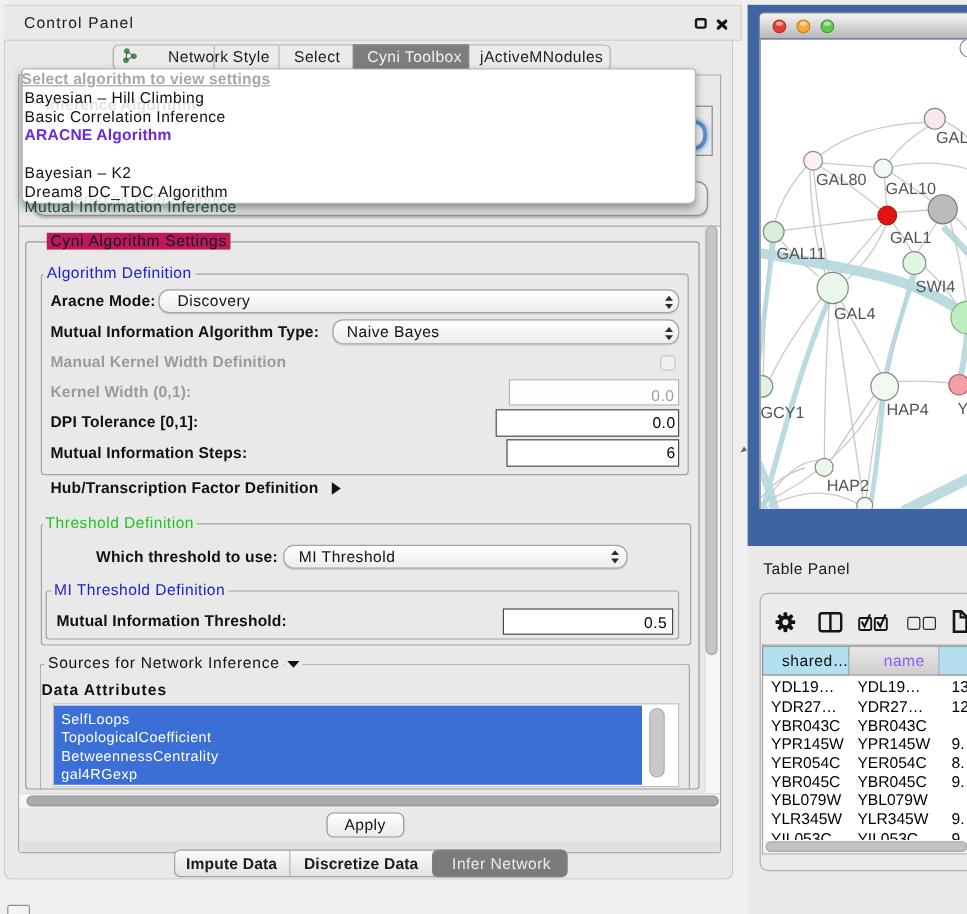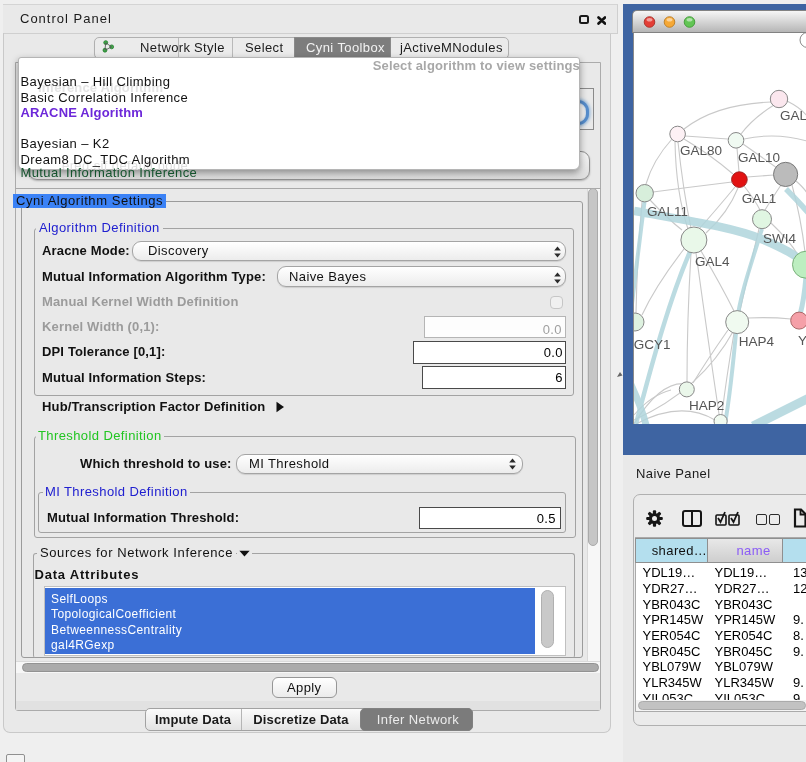--- a/index.html
+++ b/index.html
@@ -45,21 +45,21 @@
 
 <div class="abs" style="left:22px;top:88px;width:572px;height:42px;border:1px solid #8a8a8a;"></div>
 <div class="abs" style="left:30px;top:100px;width:559px;height:25px;background:#f1f1f1;border:3px solid rgba(76,134,200,0.95);border-radius:11px;box-shadow:0 0 3px 1.5px rgba(90,150,210,0.55), inset 0 0 2px 0.5px rgba(90,150,210,0.4);"></div>
 
 <div class="abs" style="left:28px;top:151px;width:562px;height:29px;background:linear-gradient(#f4f4f4,#dcdcdc);border:1px solid #8f8f8f;border-radius:9px;box-shadow:0 1px 2px rgba(0,0,0,0.25);"></div>
 <div class="lbl" style="left:40px;top:156px;color:#222;">galFiltered.sif default node</div>
 
 <div class="abs" style="left:15px;top:187.5px;width:586px;height:1px;background:#a8a8a8;"></div>
 
 <div class="abs" style="left:21px;top:201px;width:562px;height:457px;border:1px solid #9b9b9b;border-radius:3px;"></div>
-<div class="lbl" style="left:13px;top:194px;background:#3b82f6;padding:0 3px;color:#111;letter-spacing:0.55px;">Cyni Algorithm Settings</div>
+<div class="lbl" style="left:39px;top:194px;background:#be185d;padding:0 3px;color:#111;letter-spacing:0.55px;">Cyni Algorithm Settings</div>
 
 <div class="abs" style="left:33.5px;top:228px;width:540.5px;height:168px;border:1px solid #a3a3a3;border-radius:3px;"></div>
 <div class="lbl" style="left:36px;top:221px;background:#e9e9e9;padding:0 3px;color:#2020d0;">Algorithm Definition</div>
 
 <div class="lbl b" style="left:42px;top:244px;color:#111;">Aracne Mode:</div>
 <div class="abs combo" style="left:132px;top:240.5px;width:434px;height:20.5px;"></div>
 <div class="lbl" style="left:148px;top:244px;color:#111;">Discovery</div>
 <svg class="abs" style="left:553px;top:246px;" width="9" height="12" viewBox="0 0 9 12">
     <path d="M4.5 0.5 L7.8 4.6 L1.2 4.6 Z" fill="#2a2a2a"></path>
     <path d="M4.5 11.5 L7.8 7.4 L1.2 7.4 Z" fill="#2a2a2a"></path>
@@ -139,21 +139,21 @@
 <div class="abs" style="left:360px;top:708px;width:113px;height:23px;background:#7b7b7b;border:1px solid #818181;border-radius:5px;"></div>
 <div class="lbl b" style="left:145px;top:713px;width:96px;text-align:center;color:#1a1a1a;">Impute Data</div>
 <div class="lbl b" style="left:241px;top:713px;width:120px;text-align:center;color:#1a1a1a;">Discretize Data</div>
 <div class="lbl" style="left:360px;top:713px;width:116px;text-align:center;color:#ececec;">Infer Network</div>
 
 <div class="abs" style="left:6px;top:754px;width:19px;height:12px;background:#f4f4f4;border:1px solid #909090;border-radius:2px;"></div>
 
 <div class="abs" style="left:18px;top:56.5px;width:562px;height:113px;background:#ffffff;border:1px solid #b5b5b5;border-radius:3px 3px 6px 6px;box-shadow:0 3px 7px rgba(0,0,0,0.38);"></div>
 <div class="lbl b" style="left:38px;top:81px;color:#e4e4e4;">Inference Algorithm</div>
 <div class="lbl" style="left:62px;top:159px;color:#dfdfdf;">ered.sif default node</div>
-<div class="lbl b" style="left:18px;top:59px;width:562px;text-align:right;color:#a8a8a8;">Select algorithm to view settings</div>
+<div class="lbl b" style="left:18px;top:59px;width:562px;text-align:left;color:#a8a8a8;text-decoration:underline;">Select algorithm to view settings</div>
 <div class="lbl" style="left:20.5px;top:75px;color:#111;">Bayesian – Hill Climbing</div>
 <div class="lbl" style="left:20.5px;top:90.5px;color:#111;">Basic Correlation Inference</div>
 <div class="lbl b" style="left:20.5px;top:106px;color:#6d28d9;">ARACNE Algorithm</div>
 <div class="lbl" style="left:20.5px;top:121.5px;color:#14532d;margin-top:44px;">Mutual Information Inference</div>
 <div class="lbl" style="left:20.5px;top:137px;color:#111;">Bayesian – K2</div>
 <div class="lbl" style="left:20.5px;top:152.5px;color:#111;">Dream8 DC_TDC Algorithm</div>
 
 <svg class="abs" style="left:616px;top:371px;" width="8" height="8" viewBox="0 0 8 8">
     <path d="M1 6 L4 1 L6.5 4.5 Z" fill="#666"></path>
   </svg>
@@ -244,21 +244,21 @@
 <text x="61" y="233">GAL4</text>
 <text x="-0.3" y="315.5">GCY1</text>
 <text x="104.8" y="312.5">HAP4</text>
 <text x="164" y="312">Y</text>
 <text x="54.9" y="376.5">HAP2</text>
 </g>
 </svg>
 </div>
 
 <div class="abs" style="left:623px;top:455px;width:183px;height:307px;background:#e9e9e9;"></div>
-<div class="lbl" style="left:636px;top:467px;color:#1b1b1b;">Naive Panel</div>
+<div class="lbl" style="left:636px;top:467px;color:#1b1b1b;">Table Panel</div>
 <div class="abs" style="left:633px;top:494px;width:180px;height:232px;background:#ebebeb;border:1px solid #b0b0b0;border-radius:7px 0 0 7px;"></div>
 
 <svg class="abs" style="left:646px;top:510px;" width="17" height="17" viewBox="0 0 17 17">
     <g fill="#151515">
       <circle cx="8.5" cy="8.5" r="5.6"></circle>
       <g>
         <rect x="6.9" y="0.2" width="3.2" height="4" rx="1"></rect>
         <rect x="6.9" y="12.8" width="3.2" height="4" rx="1"></rect>
         <rect x="0.2" y="6.9" width="4" height="3.2" rx="1"></rect>
         <rect x="12.8" y="6.9" width="4" height="3.2" rx="1"></rect>

